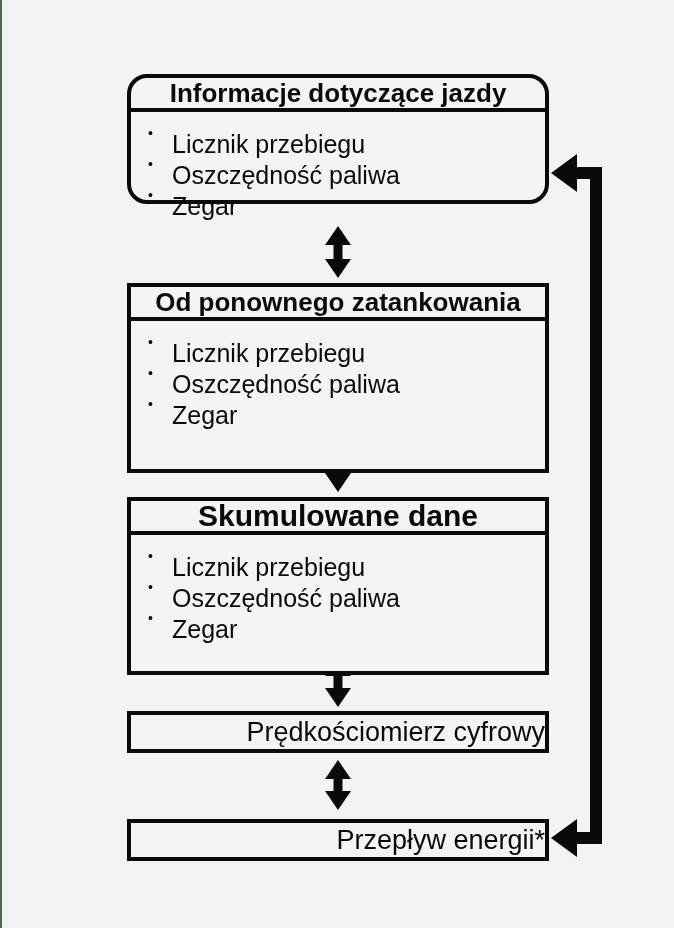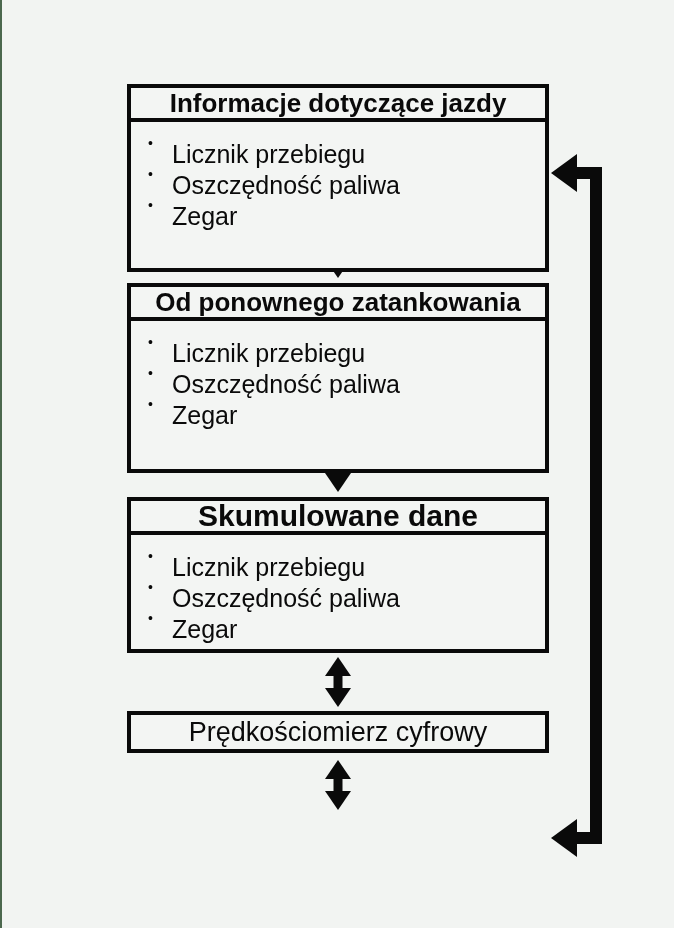--- a/index.html
+++ b/index.html
@@ -21,44 +21,44 @@
     position: absolute; left: 0; top: 0;
     width: 674px; height: 928px;
     pointer-events: none;
   }
   .box {
     position: absolute; left: 127px; width: 422px;
     border: 4px solid #0a0a0a;
     background: #f3f5f3;
     box-sizing: border-box;
   }
-  .box-1 { top: 84px;  height: 188px; }
+  .box-1 { top: 74px;  height: 130px; border-radius: 20px; }
   .box-2 { top: 283px; height: 190px; }
-  .box-3 { top: 497px; height: 156px; }
+  .box-3 { top: 497px; height: 178px; }
   .box-4 { top: 711px; height: 42px; }
   .box-5 { top: 819px; height: 42px; }
   .box-header {
     height: 30px; line-height: 30px;
     border-bottom: 4px solid #0a0a0a;
     text-align: center;
     font-weight: bold;
     font-size: 26px;
     white-space: nowrap;
   }
   .box-3 .box-header { font-size: 30px; }
   .box-body { padding: 5px 0 0 14px; }
   .bullet-row { display: flex; align-items: center; height: 31px; }
   .dot {
     width: 24px; padding-left: 3px;
     font-size: 14px;
     flex: 0 0 auto;
   }
   .bullet-label { font-size: 25px; white-space: nowrap; margin-top: 24px; }
   .single-line {
-    display: flex; align-items: center; justify-content: center;
+    display: flex; align-items: center; justify-content: flex-end;
     font-size: 27px;
     white-space: nowrap;
   }
   .box-4.single-line, .box-5.single-line { height: 42px; }
   .arrow-shape { fill: #0a0a0a; }
   .loop-path { fill: none; stroke: #0a0a0a; stroke-width: 12; }
 </style>
 </head>
 <body>
 
@@ -147,14 +147,17 @@
         <span class="dot">•</span>
         <span class="bullet-label">Zegar</span>
       </div>
     </div>
   </div>
 
   <div class="box box-4 single-line">
     <span>Prędkościomierz cyfrowy</span>
   </div>
 
+  <div class="box box-5 single-line">
+    <span>Przepływ energii*</span>
+  </div>
 
 </div>
 
 </body></html>

